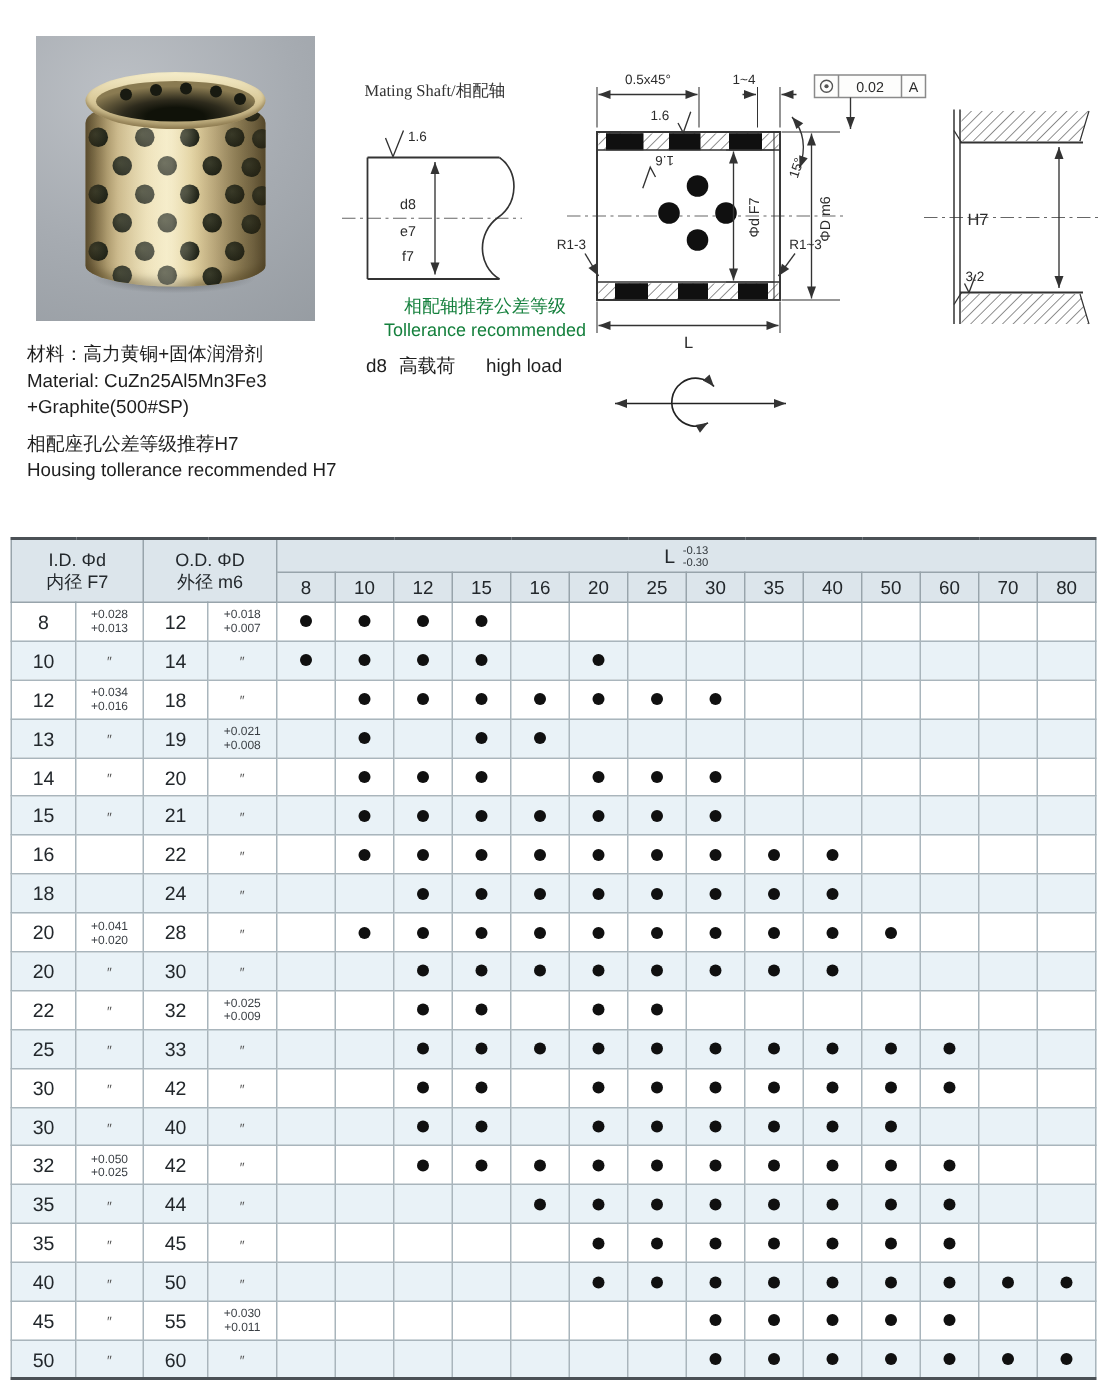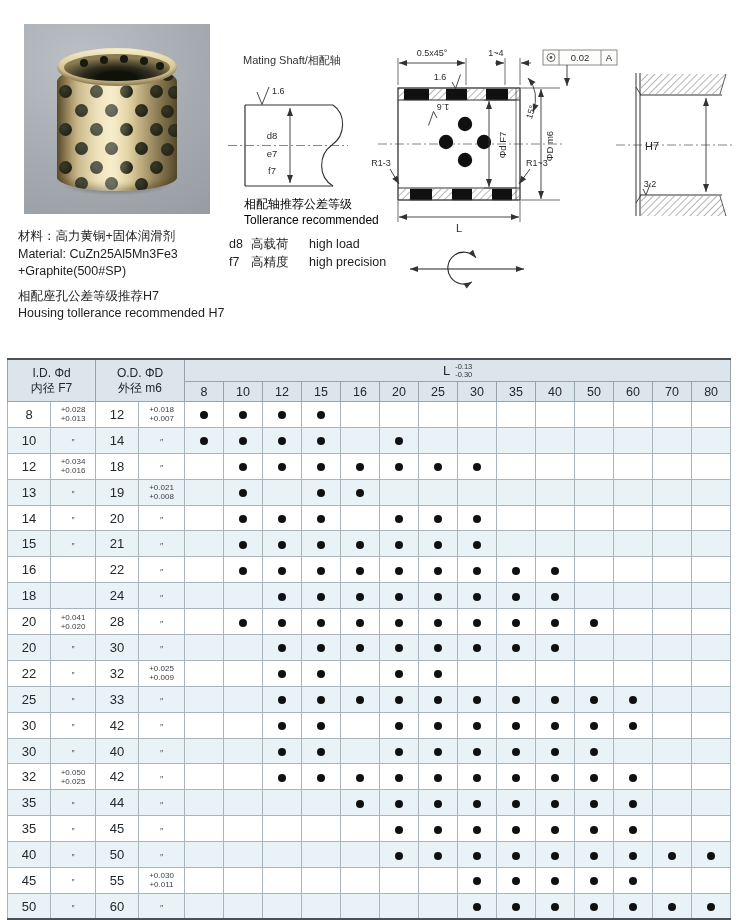--- a/index.html
+++ b/index.html
@@ -25,23 +25,23 @@
   .bush-top{position:absolute;left:0;top:0;width:120px;height:38px;border-radius:50%;
          background:linear-gradient(180deg,#f6eecb 0%,#dccc9d 45%,#b2a173 100%);
          box-shadow:inset 0 -2px 3px rgba(115,95,55,.6);}
   .bush-bore{position:absolute;left:7px;top:6px;right:7px;bottom:5px;border-radius:50%;overflow:hidden;
          background:radial-gradient(60% 75% at 50% 88%, #101209 30%, #2e2b1d 55%, #5c5337 78%, #8a7b52 100%);}
   .bdot{position:absolute;width:8px;height:8px;border-radius:50%;background:#181a11;}
 
   
   .matblock{position:absolute;left:18px;top:228px;font-size:12.5px;line-height:17.5px;color:#1e1e1e;}
   .matblock .gap{height:7px;}
-  .shaft-title{position:absolute;left:243px;top:53px;font-size:11px;color:#333;}
-  .recblock{position:absolute;left:244px;top:197px;font-size:12px;line-height:15.5px;color:#000000;}
-  .grades{position:absolute;left:229px;top:236px;font-size:12.5px;line-height:17.5px;color:#1e1e1e;}
+  .shaft-title{position:absolute;left:243px;top:53px;font-size:11px;color:#333;font-family:Liberation Serif, serif;}
+  .recblock{position:absolute;left:256px;top:197px;font-size:12px;line-height:15.5px;color:#15803d;text-align:center;}
+  .grades{position:absolute;left:244px;top:236px;font-size:12.5px;line-height:17.5px;color:#1e1e1e;}
   .grades .code{display:inline-block;width:22px;}
   .grades .cn{display:inline-block;width:58px;}
   .slide-text{position:absolute;left:400px;top:290px;width:132px;text-align:center;
          font-size:12px;line-height:15px;color:#1e1e1e;}
 
   
   .draw-svg{position:absolute;left:225px;top:40px;}
   .draw-svg text{font-family:"Liberation Sans",sans-serif;fill:#2b2b2b;}
 
   
@@ -127,21 +127,20 @@
     <div>Housing tollerance recommended H7</div>
   </div>
 
   <div class="shaft-title">Mating Shaft/相配轴</div>
   <div class="recblock">
     <div>相配轴推荐公差等级</div>
     <div>Tollerance recommended</div>
   </div>
   <div class="grades">
     <div><span class="code">d8</span><span class="cn">高载荷</span><span>high load</span></div>
-    <div><span class="code">f7</span><span class="cn">高精度</span><span>high precision</span></div>
   </div>
 
   <svg class="draw-svg" width="513" height="290" viewBox="225 40 513 290">
     <defs>
       <marker id="ae" markerWidth="9" markerHeight="7" refX="8.5" refY="3.5" orient="auto" markerUnits="userSpaceOnUse">
         <path d="M0.5,0.5 L8.5,3.5 L0.5,6.5 Z" fill="#333"></path>
         </marker>
       <marker id="as" markerWidth="9" markerHeight="7" refX="0.5" refY="3.5" orient="auto" markerUnits="userSpaceOnUse">
         <path d="M8.5,0.5 L0.5,3.5 L8.5,6.5 Z" fill="#333"></path>
         </marker>

